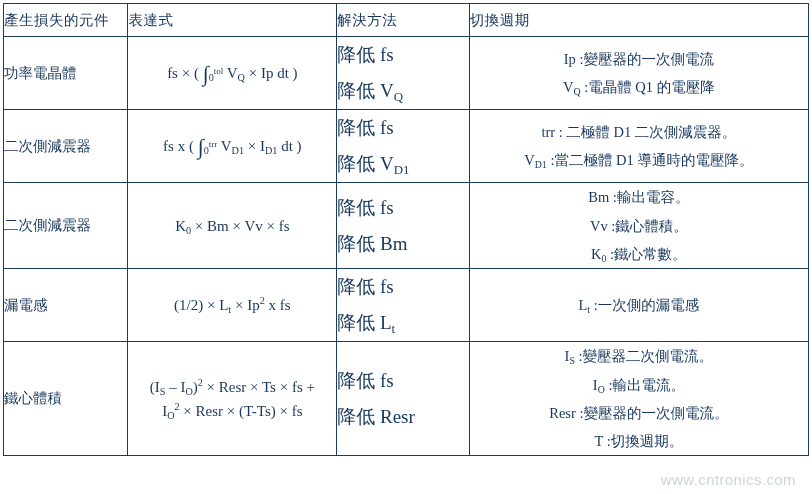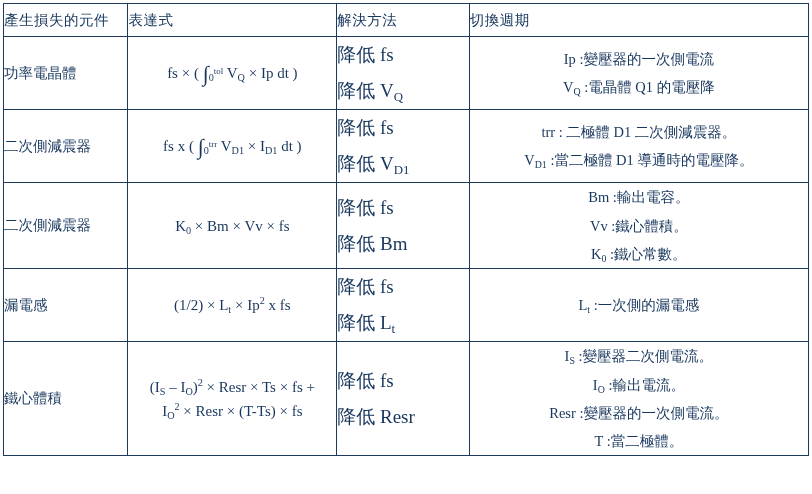--- a/index.html
+++ b/index.html
@@ -201,18 +201,19 @@
           <span class="line">I<sub>O</sub><sup>2</sup> × Resr × (T-Ts) × fs</span>
         </td>
         <td class="cell-method">
           <span class="line">降低 fs</span>
           <span class="line">降低 Resr</span>
         </td>
         <td class="cell-desc">
           <span class="line">I<sub>S</sub> :變壓器二次側電流。</span>
           <span class="line">I<sub>O</sub> :輸出電流。</span>
           <span class="line">Resr :變壓器的一次側電流。</span>
-          <span class="line">T :當二極體。</span>
+          <span class="line">T :切換週期。</span>
         </td>
       </tr>
     </tbody>
   </table>
+  <div class="watermark">www.cntronics.com</div>
 </div>
 
 </body></html>

